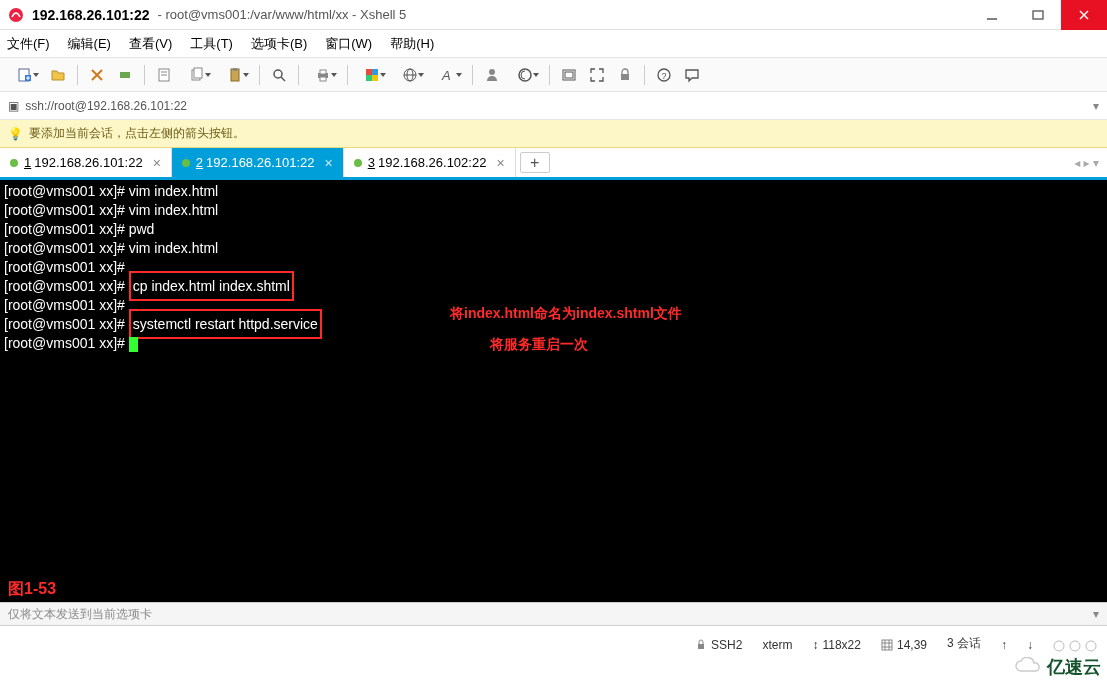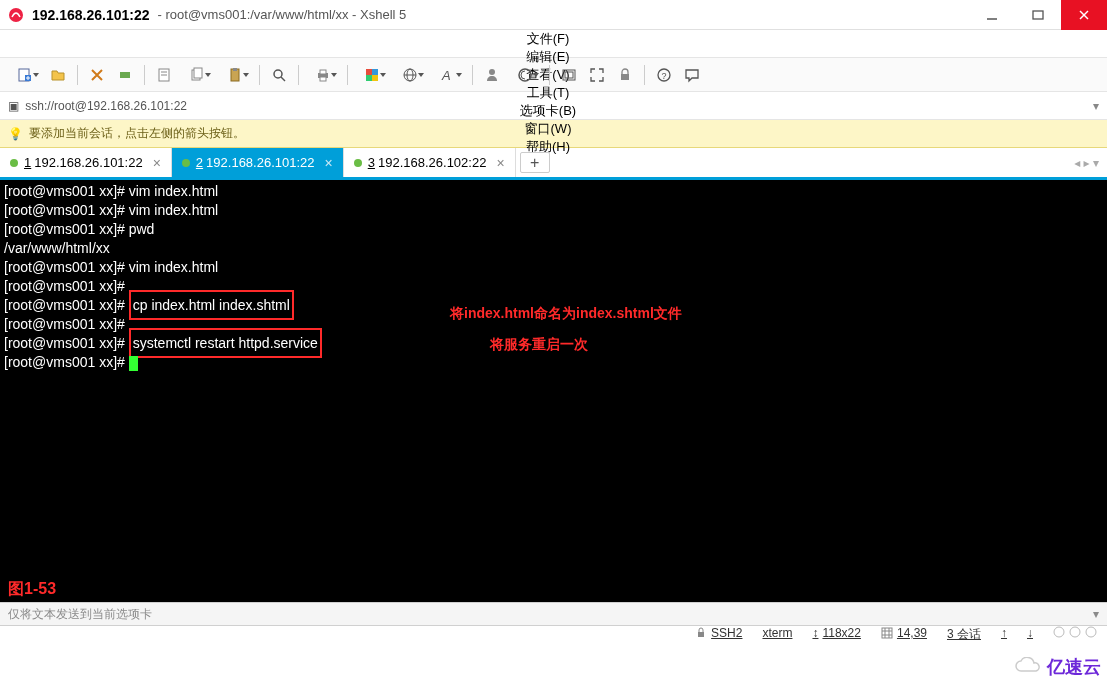--- a/index.html
+++ b/index.html
@@ -9,21 +9,21 @@
   .titlebar { height:30px; background:#fff; border-bottom:1px solid #e0e0e0; display:flex; align-items:center; padding-left:8px; }
   .titlebar .logo { width:16px; height:16px; margin-right:8px; }
   .titlebar .title-a { font-weight:bold; font-size:14px; color:#000; }
   .titlebar .title-b { font-size:13px; color:#555; margin-left:8px; }
   .win-btns { margin-left:auto; display:flex; }
   .win-btn { width:46px; height:30px; display:flex; align-items:center; justify-content:center; }
   .win-btn.close { background:#e81123; color:#fff; }
   .win-btn svg { width:12px; height:12px; }
 
   
-  .menubar { height:28px; display:flex; align-items:center; padding-left:7px; font-size:13px; color:#000; border-bottom:1px solid #e5e5e5;flex-direction:column; }
+  .menubar { height:28px; display:flex; align-items:center; padding-left:7px; font-size:13px; color:#000; border-bottom:1px solid #e5e5e5; }
   .menu-item { margin-right:18px; cursor:default; }
 
   
   .toolbar { height:34px; display:flex; align-items:center; padding:0 6px; border-bottom:1px solid #e5e5e5; background:#fafafa; }
   .tbtn { width:26px; height:26px; display:flex; align-items:center; justify-content:center; margin:0 1px; color:#555; border-radius:3px; }
   .tbtn.drop { width:36px; position:relative; }
   .tbtn.drop::after { content:""; position:absolute; right:4px; top:11px; border-left:3px solid transparent; border-right:3px solid transparent; border-top:4px solid #555; }
   .toolbar .sep { width:1px; height:20px; background:#ccc; margin:0 5px; }
   .tbtn svg { width:16px; height:16px; }
 
@@ -54,27 +54,27 @@
   .boxed { border:2px solid #ff2a2a; padding:5px 2px; }
   .ann { color:#ff2a2a; font-weight:bold; position:absolute; }
   .cursor { display:inline-block; width:9px; height:15px; background:#3f3; vertical-align:middle; }
   .figlabel { position:absolute; left:8px; bottom:4px; color:#ff2a2a; font-weight:bold; font-size:16px; font-family:"Microsoft YaHei",sans-serif; }
 
   
   .inputbar { height:24px; border-top:1px solid #d0d0d0; border-bottom:1px solid #d0d0d0; background:#f5f5f5; display:flex; align-items:center; font-size:12px; color:#8a8a8a; padding:0 8px; }
   .inputbar .carat { margin-left:auto; }
 
   
-  .status { height:26px; display:flex; align-items:flex-start; font-size:12px; color:#333;text-decoration:underline; }
+  .status { height:26px; display:flex; align-items:flex-end; font-size:12px; color:#333; }
   .status .spacer { flex:1; }
   .status .cell { padding:0 10px; display:flex; align-items:center; gap:4px; }
   .status .smallic { width:12px; height:12px; }
 
   
-  .wm { position:absolute; right:6px; bottom:2px; color:#6d28d9; font-size:18px; display:flex; align-items:center; gap:4px; font-weight:bold; pointer-events:none; }
+  .wm { position:absolute; right:6px; bottom:2px; color:#14532d; font-size:18px; display:flex; align-items:center; gap:4px; font-weight:bold; pointer-events:none; }
   .wm svg { width:28px; height:20px; }
 </style>
 </head>
 <body>
 
 <div class="titlebar">
   <svg class="logo" viewBox="0 0 16 16">
       <circle cx="8" cy="8" r="7" fill="#e24"></circle>
       <path d="M4 10 Q8 2 12 10" fill="none" stroke="#fff" stroke-width="1.5"></path>
     </svg>
@@ -267,21 +267,20 @@
     <span class="x">×</span>
   </div>
   <div class="tab new">+</div>
   <div class="navarrows">◂ ▸ ▾</div>
 </div>
 
 <div class="term" id="term">
     <div class="line"><span>[root@vms001 xx]# </span><span>vim index.html</span></div>
     <div class="line"><span>[root@vms001 xx]# </span><span>vim index.html</span></div>
     <div class="line"><span>[root@vms001 xx]# </span><span>pwd</span></div>
-    <div class="line">/var/www/html/xx</div>
     <div class="line"><span>[root@vms001 xx]# </span><span>vim index.html</span></div>
     <div class="line"><span>[root@vms001 xx]# </span><span></span></div>
     <div class="line"><span>[root@vms001 xx]# </span><span class="boxed">cp index.html index.shtml</span></div>
     <div class="line"><span>[root@vms001 xx]# </span><span></span></div>
     <div class="line"><span>[root@vms001 xx]# </span><span class="boxed">systemctl restart httpd.service</span></div>
     <div class="line"><span>[root@vms001 xx]# </span><span class="cursor"></span></div>
     <div class="ann" style="left: 450px; top: 124px;">将index.html命名为index.shtml文件</div>
     <div class="ann" style="left: 490px; top: 155px; text-align: right;">将服务重启一次</div>
     <div class="figlabel">图1-53</div>
   </div>

